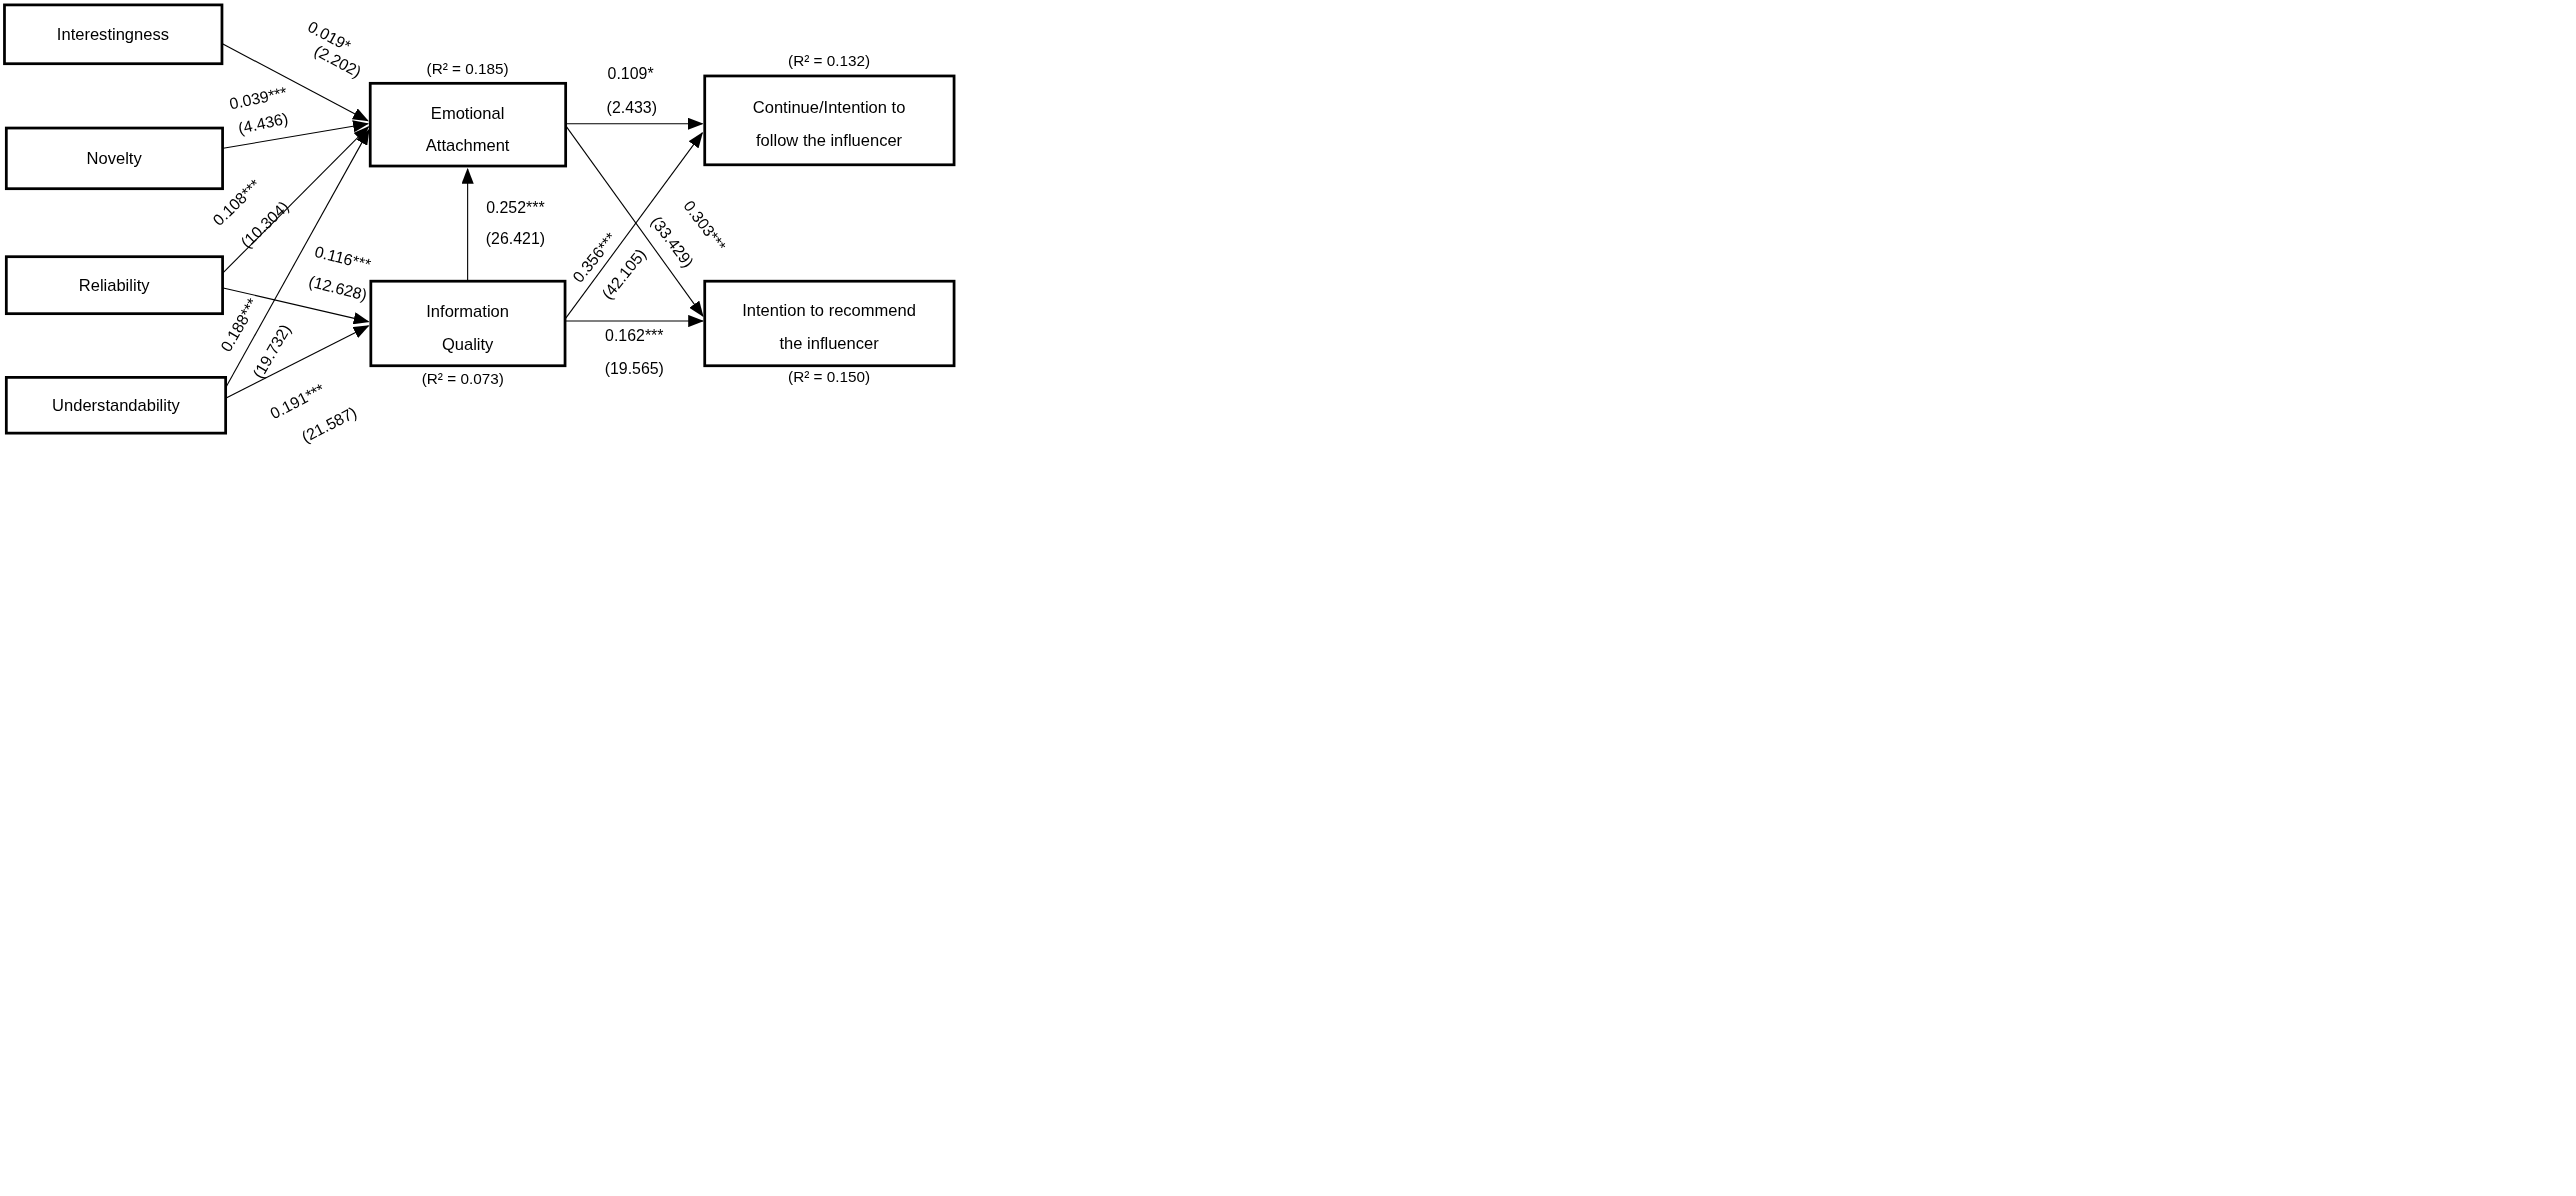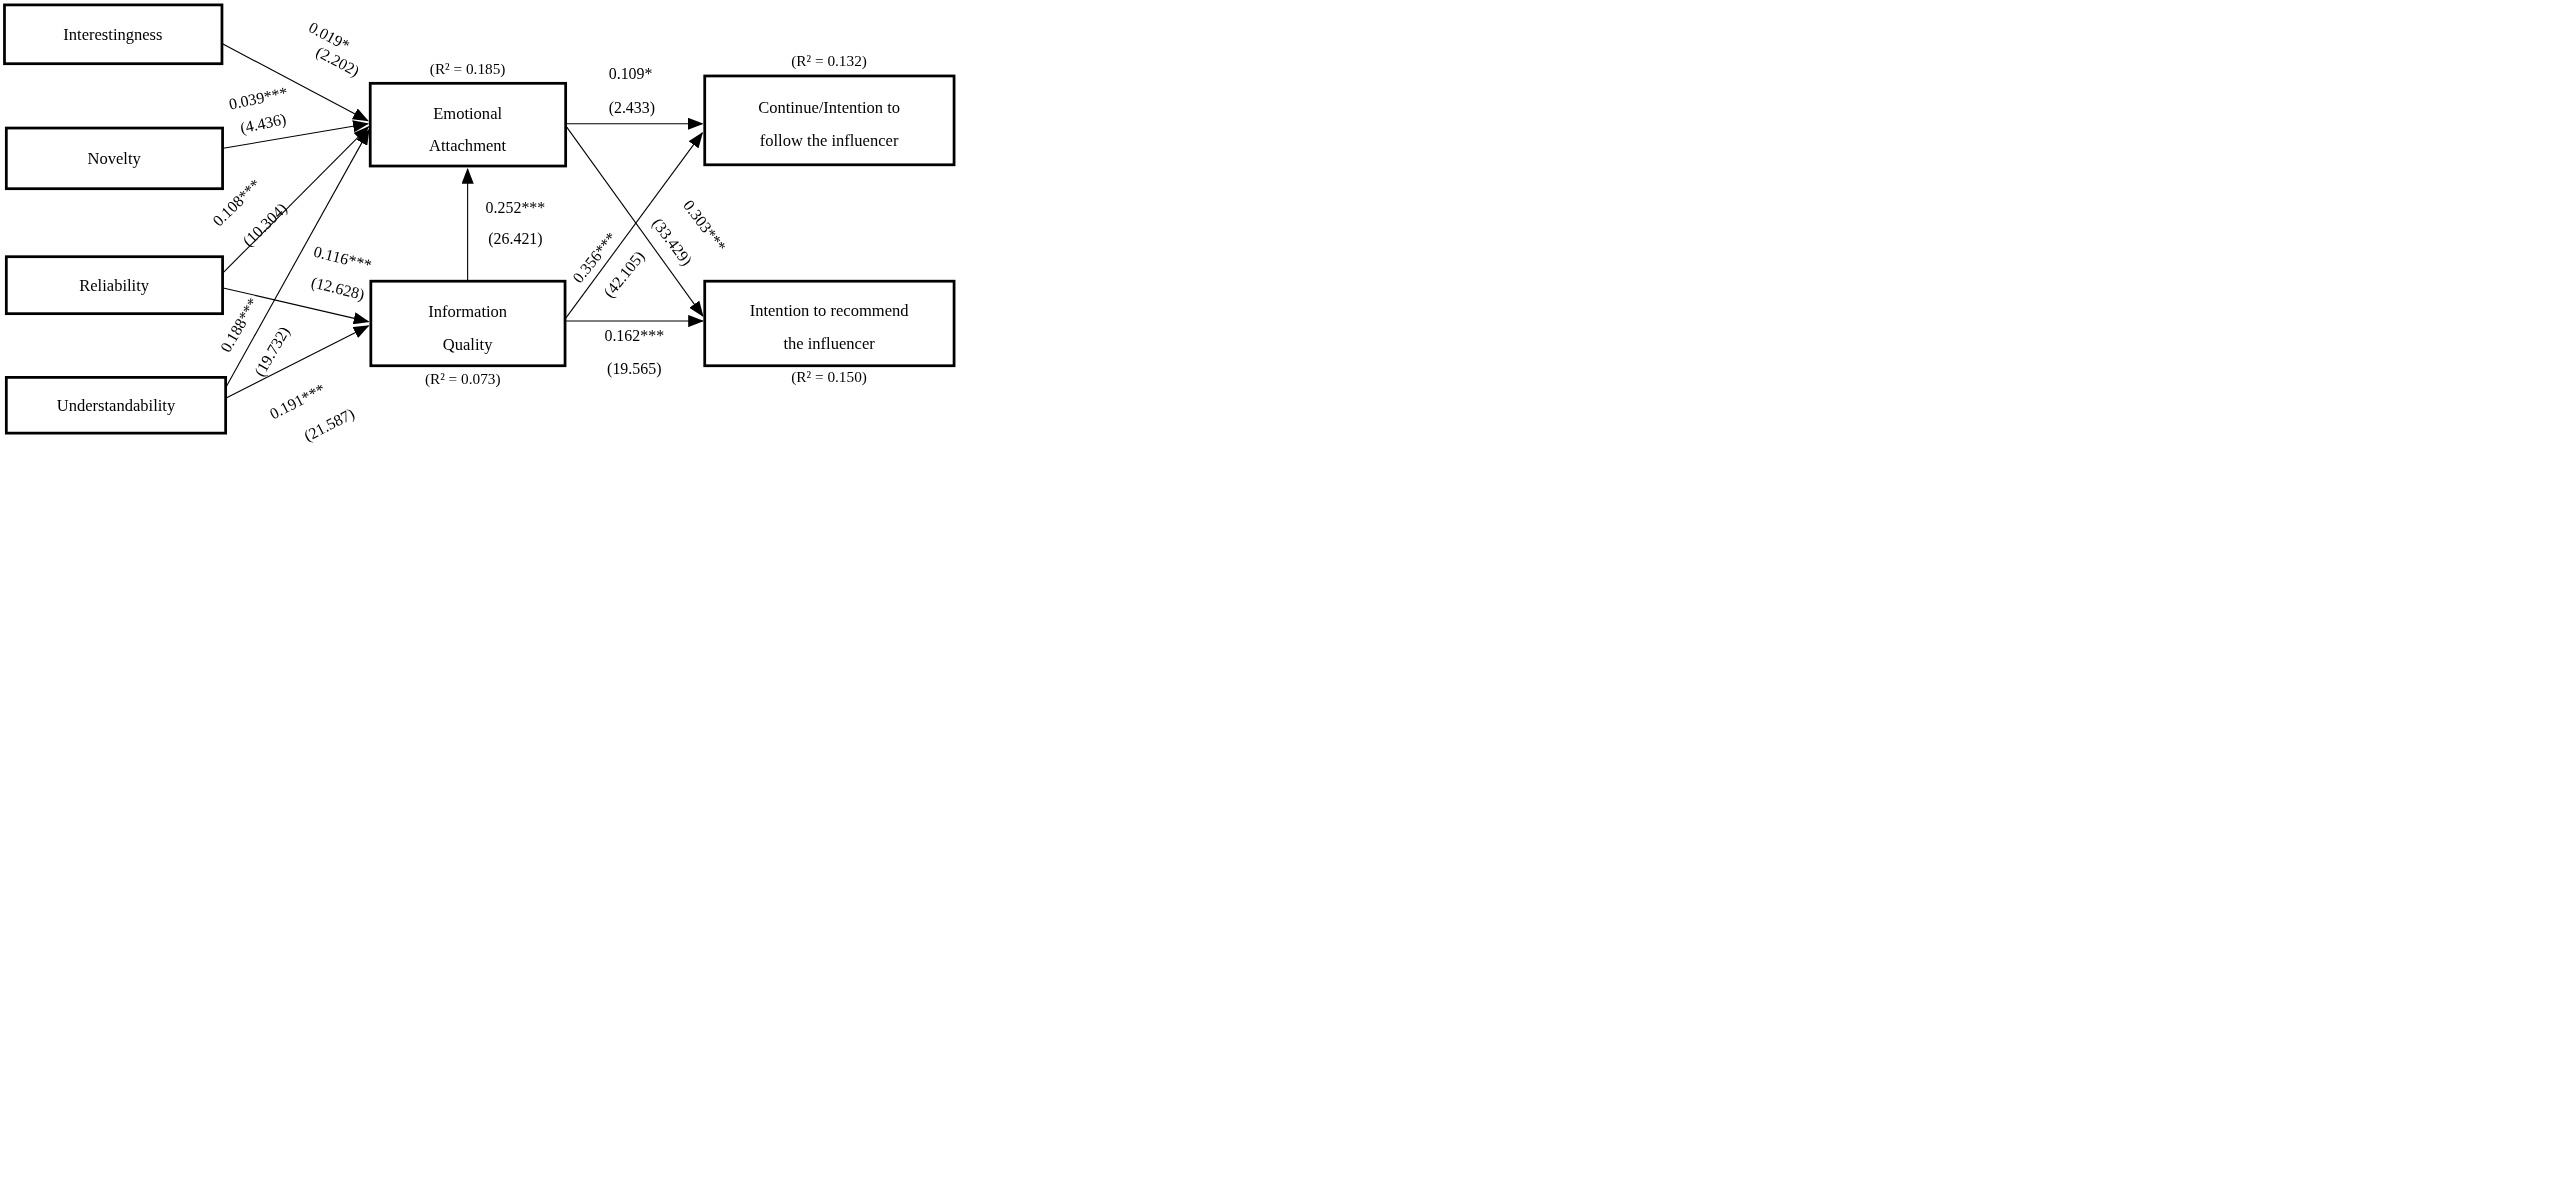--- a/index.html
+++ b/index.html
@@ -1,21 +1,21 @@
 <!DOCTYPE html>
 <html style="font-size:9.8px"><head>
 <meta charset="utf-8">
 <style>
   html,body{margin:0;padding:0;background:#ffffff;}
   .canvas{
     position:relative;
     width:961px;
     height:446px;
     background:#ffffff;
-    font-family:Liberation Serif, serif;
+    font-family:Liberation Sans, sans-serif;
   }
   svg{display:block;}
   .node-rect{fill:#ffffff;stroke:#000000;stroke-width:4.5px;}
   .edge{stroke:#000000;stroke-width:1.8px;fill:none;}
   .node-label{font-size:27px;fill:#000000;text-anchor:middle;}
   .coef-label{font-size:26px;fill:#000000;text-anchor:middle;}
   .t-label{font-size:26px;fill:#000000;text-anchor:middle;}
   .r2-label{font-size:25px;fill:#000000;text-anchor:middle;}
 </style>
 </head>

